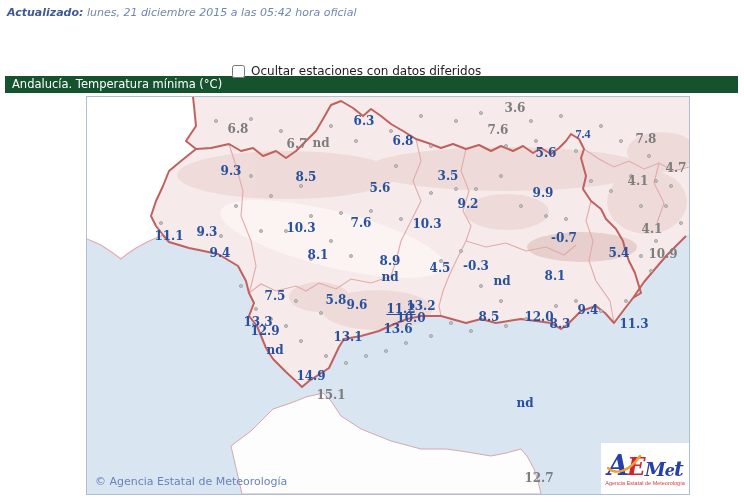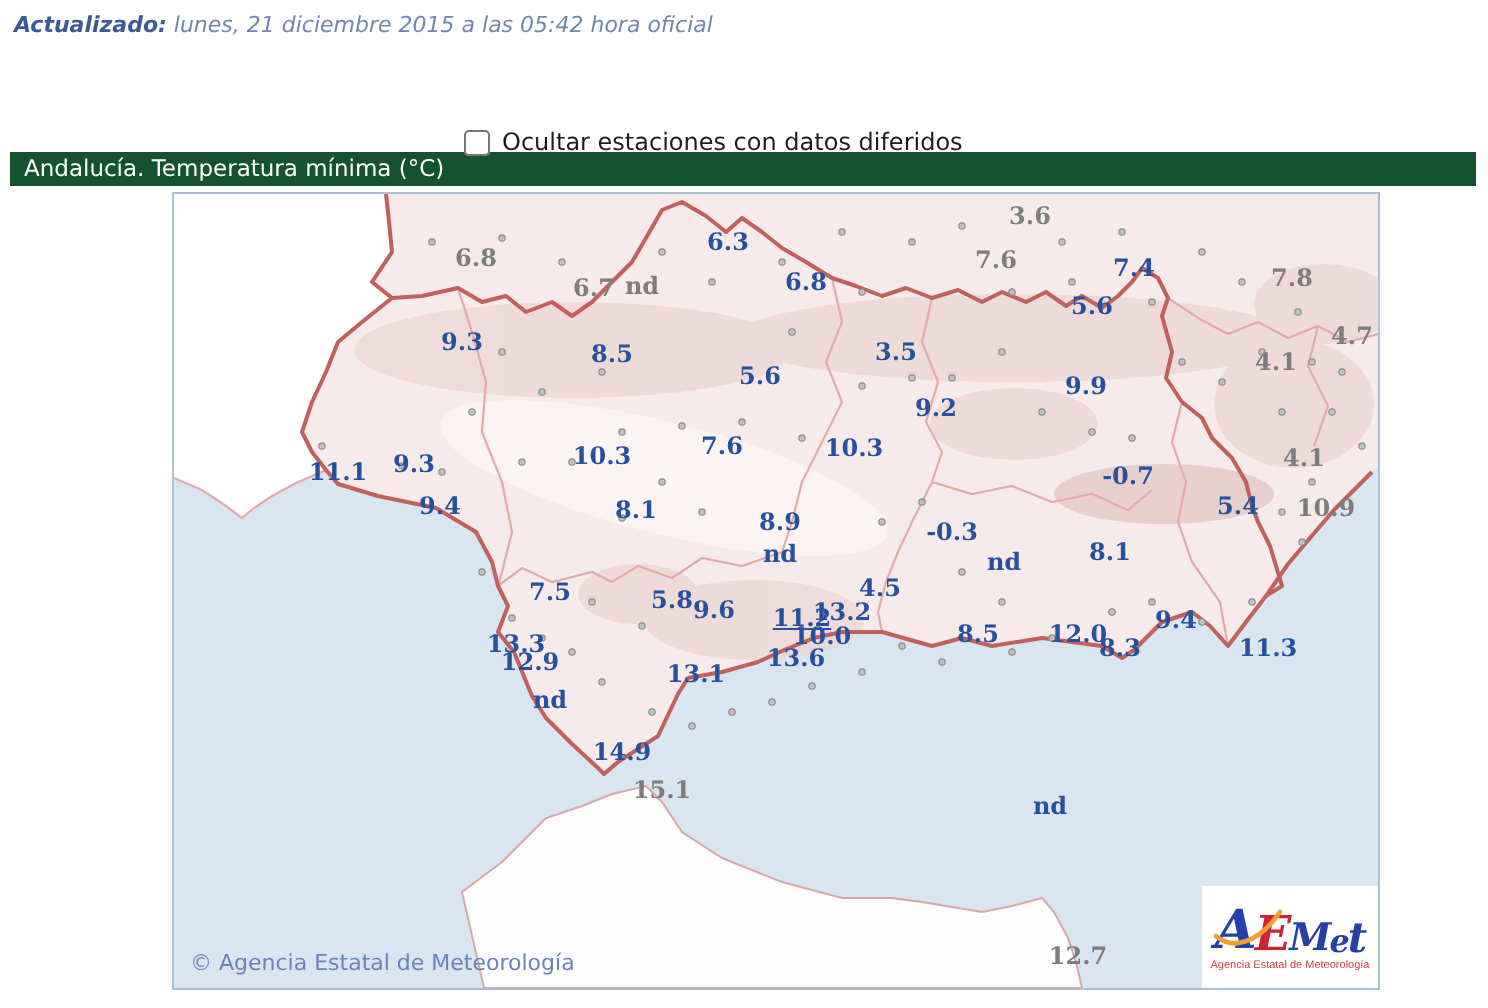--- a/index.html
+++ b/index.html
@@ -193,39 +193,39 @@
         <span class="st st-sec" style="left: 411px; top: 33px;">7.6</span>
         <span class="st st-sec" style="left: 559px; top: 42px;">7.8</span>
         <span class="st st-sec" style="left: 589px; top: 71px;">4.7</span>
         <span class="st st-sec" style="left: 551px; top: 84px;">4.1</span>
         <span class="st st-sec" style="left: 565px; top: 132px;">4.1</span>
         <span class="st st-sec" style="left: 576px; top: 157px;">10.9</span>
         <span class="st st-sec" style="left: 244px; top: 298px;">15.1</span>
         <span class="st st-sec" style="left: 452px; top: 381px;">12.7</span>
         <span class="st st-main" style="left: 277px; top: 24px;">6.3</span>
         <span class="st st-main" style="left: 316px; top: 44px;">6.8</span>
-        <span class="st st-main" style="left: 480px; top: 37px;">7.4</span>
+        <span class="st st-main" style="left: 496px; top: 37px; font-family: Liberation Serif, serif;">7.4</span>
         <span class="st st-main" style="left: 459px; top: 56px;">5.6</span>
         <span class="st st-main" style="left: 144px; top: 74px;">9.3</span>
         <span class="st st-main" style="left: 219px; top: 80px;">8.5</span>
         <span class="st st-main" style="left: 361px; top: 79px;">3.5</span>
         <span class="st st-main" style="left: 293px; top: 91px;">5.6</span>
         <span class="st st-main" style="left: 456px; top: 96px;">9.9</span>
         <span class="st st-main" style="left: 381px; top: 107px;">9.2</span>
         <span class="st st-main" style="left: 214px; top: 131px;">10.3</span>
         <span class="st st-main" style="left: 274px; top: 126px;">7.6</span>
         <span class="st st-main" style="left: 340px; top: 127px;">10.3</span>
         <span class="st st-main" style="left: 477px; top: 141px;">-0.7</span>
         <span class="st st-main" style="left: 82px; top: 139px;">11.1</span>
         <span class="st st-main" style="left: 120px; top: 135px;">9.3</span>
         <span class="st st-main" style="left: 133px; top: 156px;">9.4</span>
         <span class="st st-main" style="left: 231px; top: 158px;">8.1</span>
         <span class="st st-main" style="left: 303px; top: 164px;">8.9</span>
         <span class="st st-main" style="left: 303px; top: 180px;">nd</span>
-        <span class="st st-main" style="left: 353px; top: 171px; margin-top: 26px;">4.5</span>
+        <span class="st st-main" style="left: 353px; top: 171px;">4.5</span>
         <span class="st st-main" style="left: 389px; top: 169px;">-0.3</span>
         <span class="st st-main" style="left: 415px; top: 184px;">nd</span>
         <span class="st st-main" style="left: 468px; top: 179px;">8.1</span>
         <span class="st st-main" style="left: 532px; top: 156px;">5.4</span>
         <span class="st st-main" style="left: 547px; top: 199px; margin-top: 28px;">11.3</span>
         <span class="st st-main" style="left: 188px; top: 199px;">7.5</span>
         <span class="st st-main" style="left: 249px; top: 203px;">5.8</span>
         <span class="st st-main" style="left: 270px; top: 208px;">9.6</span>
         <span class="st st-main" style="left: 501px; top: 213px;">9.4</span>
         <span class="st st-main" style="left: 402px; top: 220px;">8.5</span>

